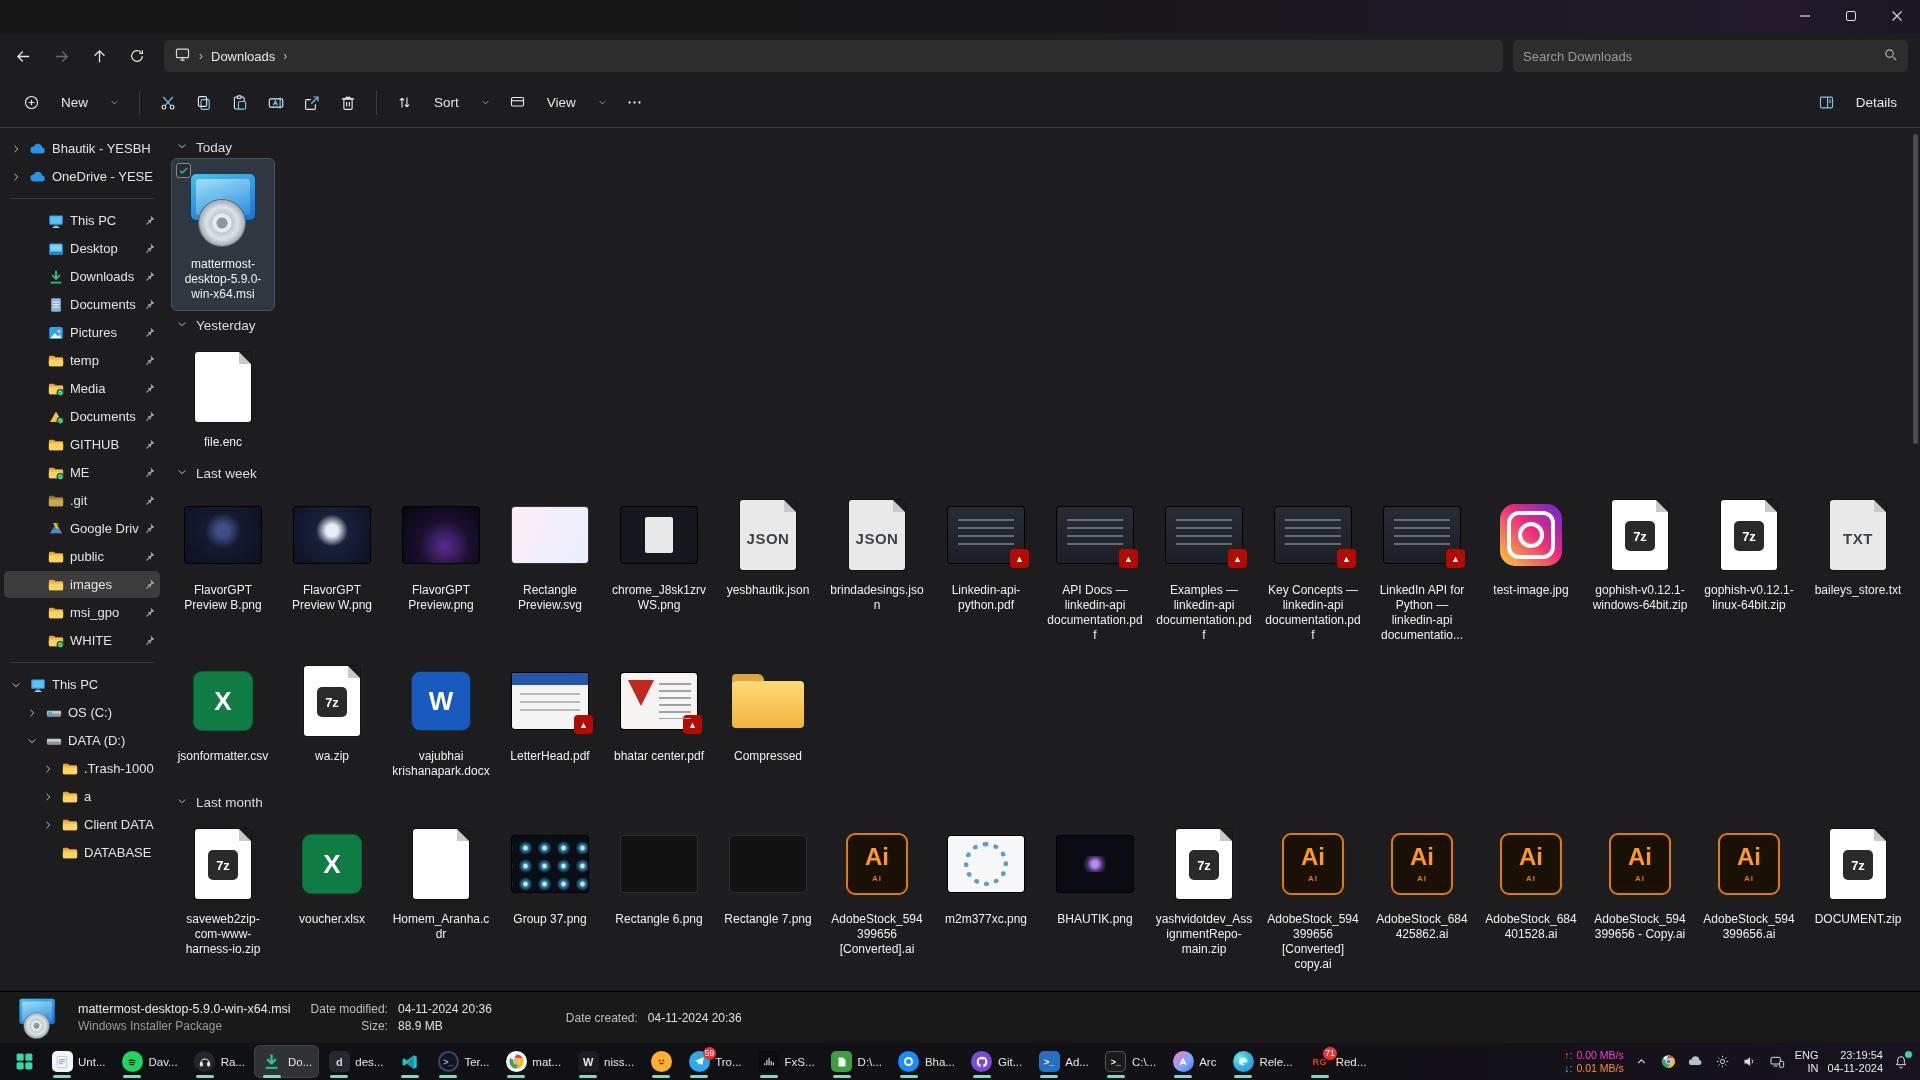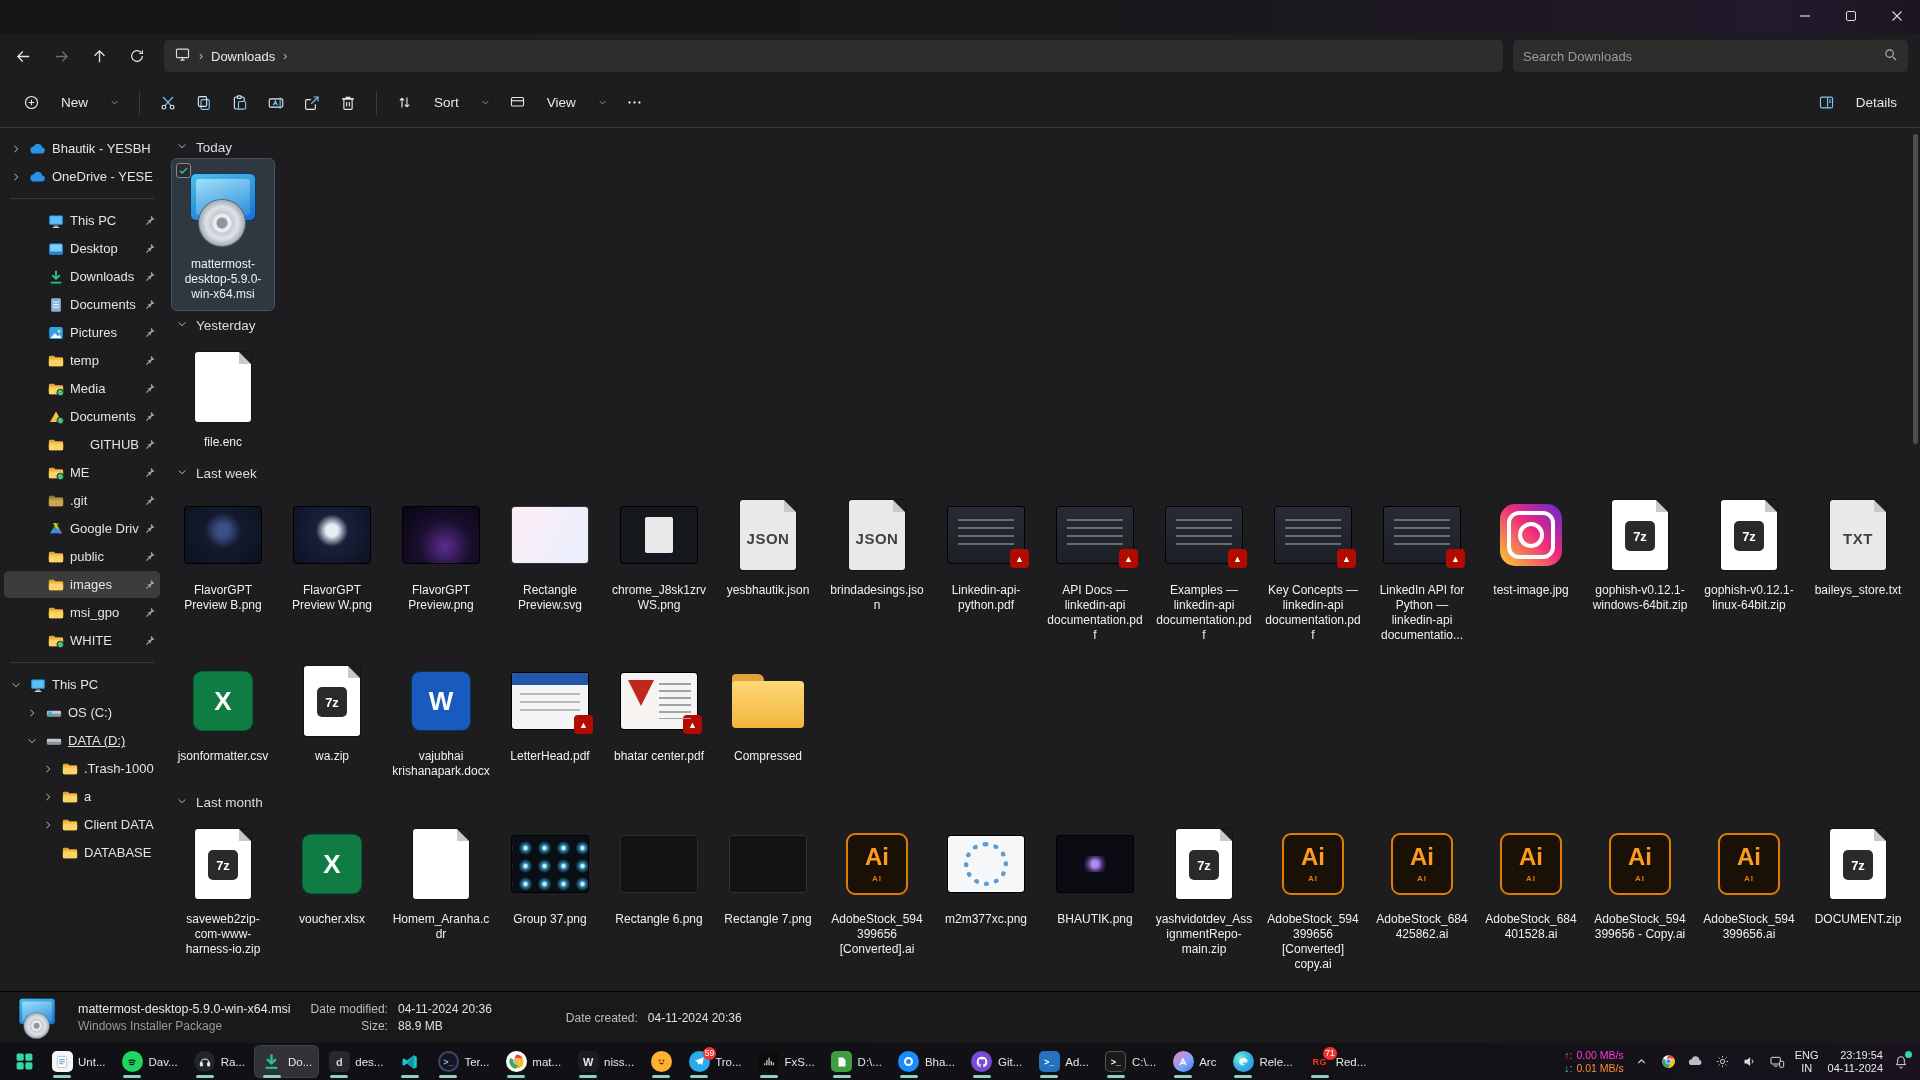--- a/index.html
+++ b/index.html
@@ -122,21 +122,21 @@
   .taskbar { height:37px; background:linear-gradient(90deg,#101114 0%,#121116 70%,#18131e 100%);
      display:flex; align-items:center; padding:0 6px; gap:2px; }
   .tapp { position:relative; height:33px; display:flex; align-items:center; gap:5px; padding:0 7px; border-radius:6px; font-size:11.5px; color:#e6e6e6; }
   .tapp.hl { background:rgba(255,255,255,.14); box-shadow:inset 0 0 0 1px rgba(255,255,255,.08); }
   .tico { width:22px; height:22px; display:flex; align-items:center; justify-content:center; position:relative; flex:none; }
   .tunder { position:absolute; bottom:0px; left:9px; width:18px; height:3px; border-radius:2px; background:#8fd2c4; }
   .tbadge { position:absolute; top:-4px; right:-6px; min-width:13px; height:13px; padding:0 2px; background:#e33; border-radius:7px; color:#fff; font-size:8.5px; display:flex; align-items:center; justify-content:center; }
   .tlabel { max-width:40px; overflow:hidden; white-space:nowrap; }
   .tray { margin-left:auto; display:flex; align-items:center; gap:9px; padding-right:4px; }
   .net { font-size:10.5px; line-height:13px; text-align:left; display:grid; grid-template-columns:auto auto; gap:0 4px; }
-  .sysstack { font-size:11px; line-height:13px; text-align:center; color:#e8e8e8; }
+  .sysstack { font-size:11px; line-height:13px; text-align:right; color:#e8e8e8; }
   .sysstack.right { text-align:right; }
   .tico-sm { width:18px; height:18px; display:flex; align-items:center; justify-content:center; }
 
   .appico { width:21px; height:21px; border-radius:5px; display:flex; align-items:center; justify-content:center; font-weight:bold; }
   .circ { border-radius:50% !important; }
 </style>
 </head>
 <body>
 
 <div id="app">
@@ -442,21 +442,21 @@
               <path d="M15.8 16.8a2 2 0 0 1 3.3-1.5M19.8 16.8a2 2 0 0 1-3.3 1.5" stroke="#fff" stroke-width="1.1"></path>
             </svg>
           </span>
           <span class="slabel">Documents</span>
           <span class="pin">
             <svg width="13" height="13" viewBox="0 0 24 24" fill="none" xmlns="http://www.w3.org/2000/svg">
               <path d="M14 2.8l7.2 7.2-4.1.9-2.5 2.5.3 4.4-2.6-2.6-5.2 5.2-1.5-1.5 5.2-5.2-2.6-2.6 4.4.3 2.5-2.5z" fill="#a6a6a6"></path>
             </svg>
           </span>
         </div>
-        <div class="srow" style="padding-left: 22px; text-align: right;">
+        <div class="srow" style="padding-left: 22px;">
           <span class="chev"></span>
           <span class="sico">
             <svg width="18" height="18" viewBox="0 0 24 24" fill="none" xmlns="http://www.w3.org/2000/svg">
               <path d="M2.5 6.5a1.5 1.5 0 0 1 1.5-1.5h5.2l2 2H20a1.5 1.5 0 0 1 1.5 1.5V9H2.5z" fill="#e2a23a"></path>
               <rect x="2.5" y="8" width="19" height="11" rx="1.8" fill="#f6c044"></rect>
               <rect x="2.5" y="10.5" width="19" height="8.5" rx="1.8" fill="#fcd465"></rect>
             </svg>
           </span>
           <span class="slabel">GITHUB</span>
           <span class="pin">
@@ -610,21 +610,21 @@
               <rect x="2.5" y="13" width="19" height="3.5" fill="#8d939b"></rect>
               <rect x="4.6" y="10.2" width="2.1" height="2.1" fill="#00adef"></rect>
               <rect x="7.1" y="10.2" width="2.1" height="2.1" fill="#00adef"></rect>
               <rect x="4.6" y="12.7" width="2.1" height="2.1" fill="#00adef"></rect>
               <rect x="7.1" y="12.7" width="2.1" height="2.1" fill="#00adef"></rect>
               <circle cx="18.2" cy="14.6" r=".9" fill="#3ddc84"></circle>
             </svg>
           </span>
           <span class="slabel">OS (C:)</span>
         </div>
-        <div class="srow" style="padding-left: 20px; text-decoration: underline;">
+        <div class="srow" style="padding-left: 20px;">
           <span class="chev">
             <svg width="12" height="12" viewBox="0 0 24 24" fill="none" xmlns="http://www.w3.org/2000/svg">
               <path d="M5.5 9l6.5 6.5L18.5 9" stroke="#cfcfcf" stroke-width="1.8"></path>
             </svg>
           </span>
           <span class="sico">
             <svg width="18" height="18" viewBox="0 0 24 24" fill="none" xmlns="http://www.w3.org/2000/svg">
               <rect x="2.5" y="9" width="19" height="7.5" rx="1.8" fill="#c3c8cf"></rect>
               <rect x="2.5" y="13" width="19" height="3.5" fill="#8d939b"></rect>
               <circle cx="18.2" cy="14.6" r=".9" fill="#3ddc84"></circle>

